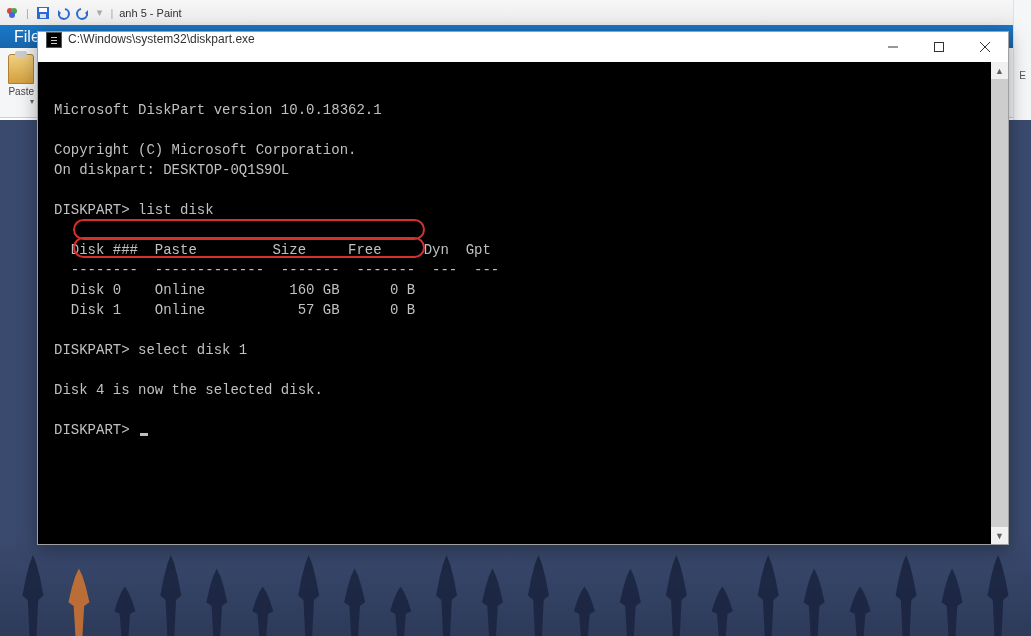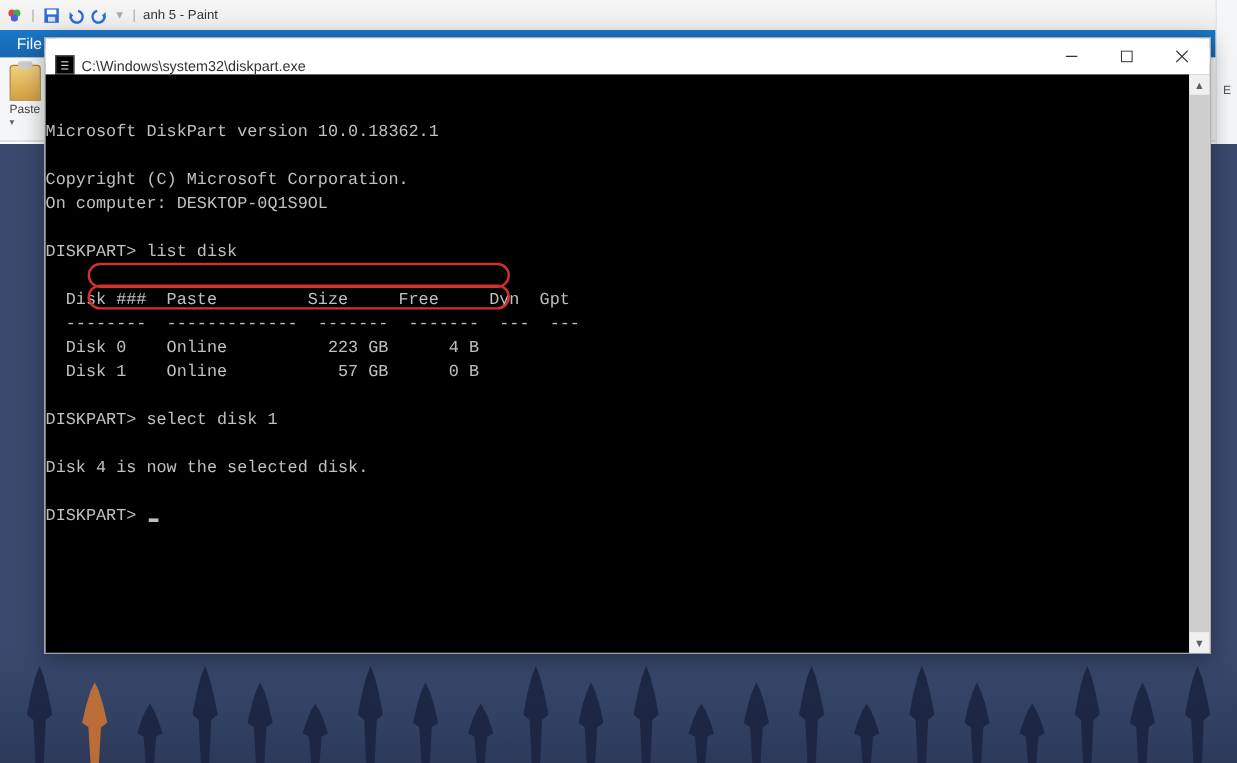--- a/index.html
+++ b/index.html
@@ -64,36 +64,36 @@
 .paint-topbar .sep { color: #aaa; margin: 0 2px; }
 .paint-ribbonbar {
   height: 23px;
   background: linear-gradient(to bottom, #1979ca, #1866ad);
   display: flex;
   align-items: center;
   padding-left: 4px;
 }
 .paint-tab {
   color: #fff;
-  font-size: 13px;
+  font-size: 16px;
   padding: 3px 10px;
 }
 .paint-ribbon {
   height: 70px;
   background: #f5f6f7;
   border-bottom: 1px solid #d0d0d0;
   display: flex;
   align-items: flex-start;
   padding: 4px;
   gap: 6px;
 }
 .ribbon-group {
   display: flex;
   flex-direction: column;
-  align-items: flex-start;
+  align-items: flex-end;
   font-size: 10px;
   color: #444;
   padding: 2px 4px;
 }
 .paste-icon {
   width: 26px;
   height: 30px;
   background: linear-gradient(to bottom, #f0d080, #d4a040);
   border-radius: 3px 3px 0 0;
   border: 1px solid #b08030;
@@ -119,25 +119,24 @@
   background: #fff;
   border: 1px solid #a0a0a0;
   box-shadow: 0 4px 18px rgba(0,0,0,0.35);
   display: flex;
   flex-direction: column;
 }
 .titlebar {
   height: 30px;
   background: #fff;
   display: flex;
-  align-items: flex-end;
+  align-items: flex-start;
   padding-left: 8px;
   font-size: 12px;
   color: #333;
-  border-radius: 11px;
 }
 .titlebar-icon {
   width: 16px; height: 16px;
   border: 1px solid #555;
   margin-right: 6px;
   background: #000;
   display: flex;
   align-items: center;
   justify-content: center;
 }
@@ -172,21 +171,21 @@
   flex: 1;
   padding: 18px 0 0 0;
   font-family: Consolas, 'Courier New', monospace;
   font-size: 14px;
   line-height: 20px;
   color: #c0c0c0;
   white-space: pre;
   position: relative;
 }
 .console-line {
-  padding-left: 0;
+  padding-left: 16px;
 }
 .scrollbar {
   width: 17px;
   background: #f0f0f0;
   position: relative;
 }
 .scroll-arrow {
   width: 17px; height: 17px;
   background: #f0f0f0;
   display: flex;
@@ -366,27 +365,27 @@
             <line x1="10" y1="0" x2="0" y2="10" stroke="#333" stroke-width="1"></line>
           </svg>
       </div>
     </div>
   </div>
   <div class="console-area">
     <div class="console-content">
 <span class="console-line">Microsoft DiskPart version 10.0.18362.1</span>
 
 <span class="console-line">Copyright (C) Microsoft Corporation.</span>
-<span class="console-line">On computer: DESKTOP-0Q1S9OL</span>
+<span class="console-line">On diskpart: DESKTOP-0Q1S9OL</span>
 
 <span class="console-line">DISKPART&gt; list disk</span>
 
 <span class="console-line">  Disk ###  Paste         Size     Free     Dyn  Gpt</span>
 <span class="console-line">  --------  -------------  -------  -------  ---  ---</span>
-<span class="console-line">  Disk 0    Online          223 GB      4 B</span>
+<span class="console-line">  Disk 0    Online          160 GB      0 B</span>
 <span class="console-line">  Disk 1    Online           57 GB      0 B</span>
 
 <span class="console-line">DISKPART&gt; select disk 1</span>
 
 <span class="console-line">Disk 4 is now the selected disk.</span>
 
 <span class="console-line">DISKPART&gt; </span><span class="cursor-blink"></span>
       <div class="highlight-oval highlight-1"></div>
       <div class="highlight-oval highlight-2"></div>
     </div>

